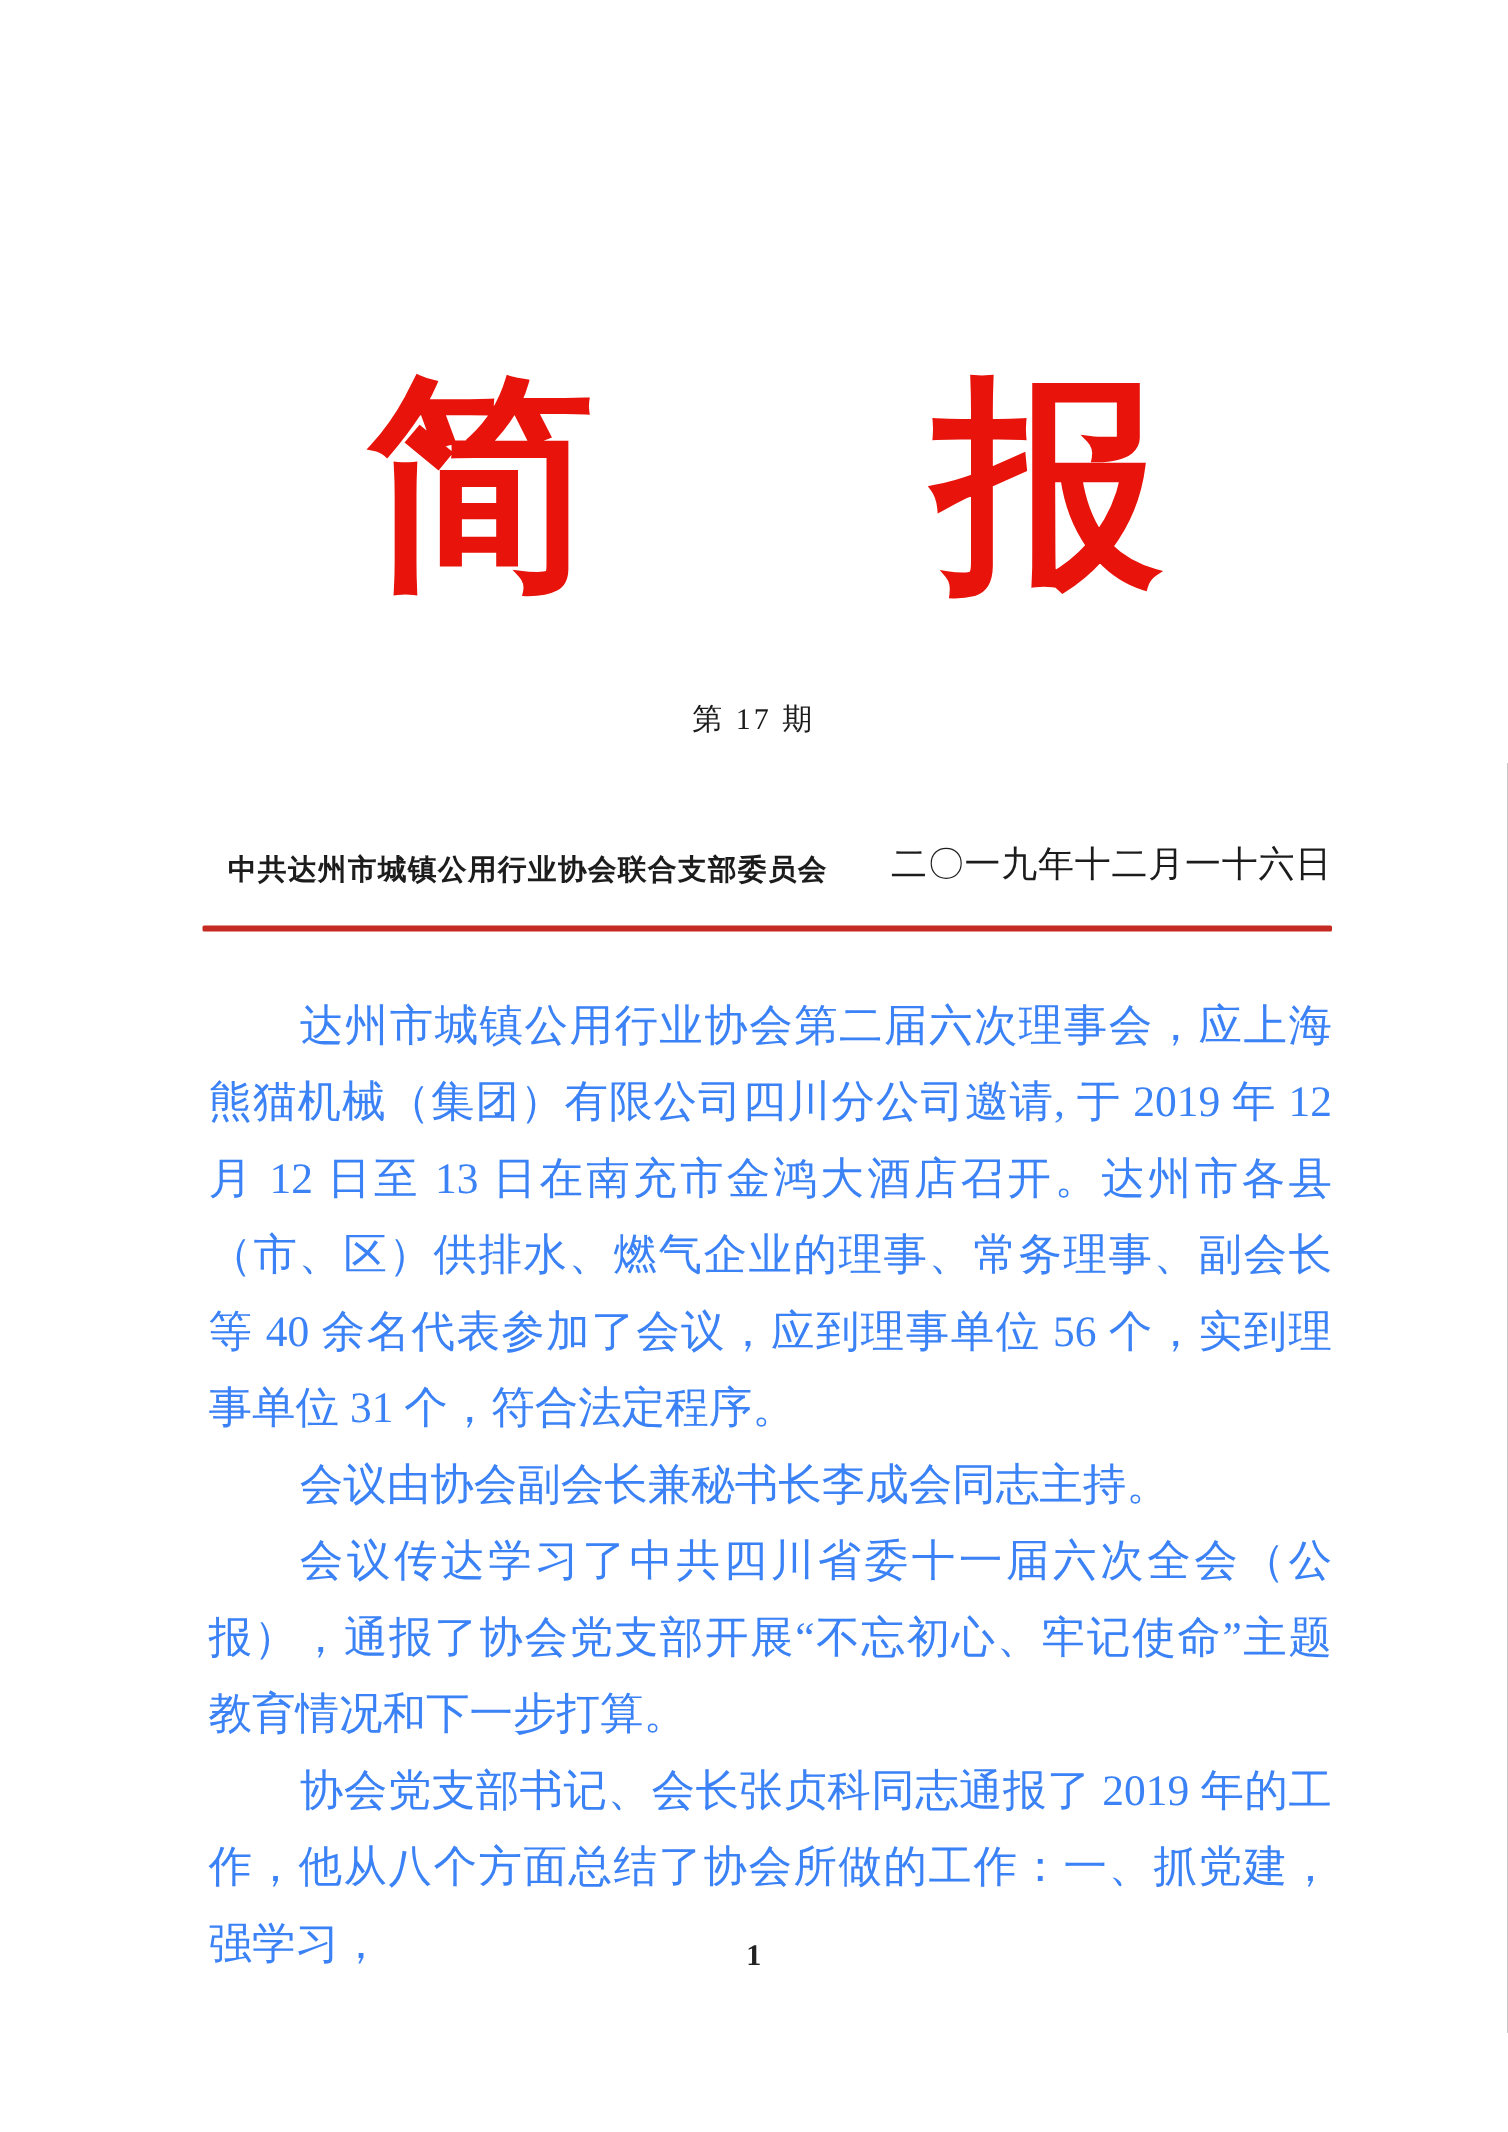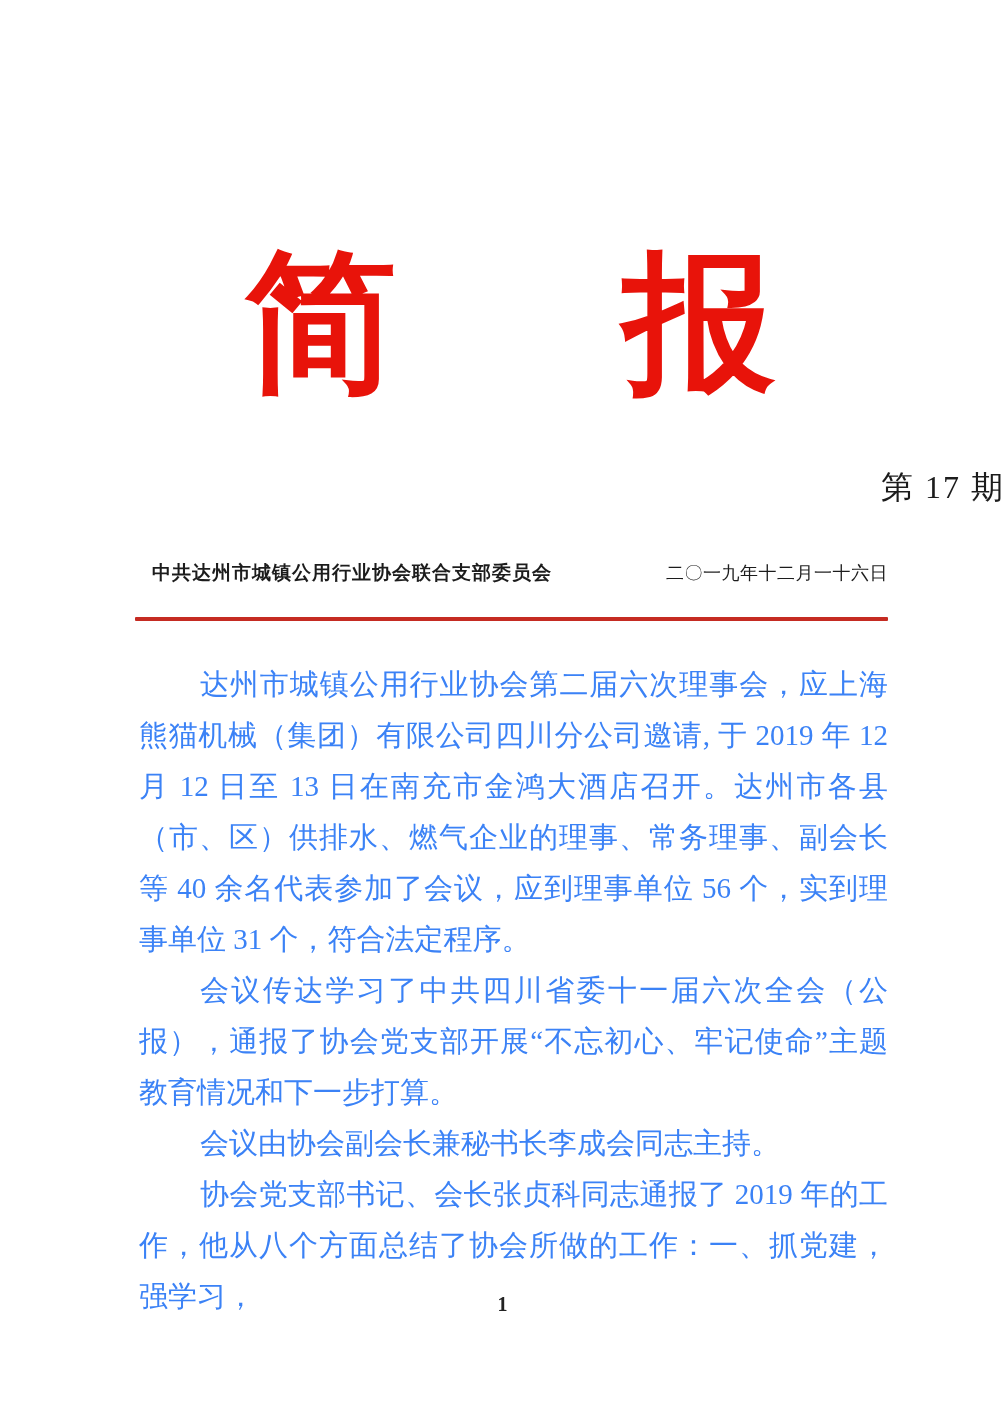--- a/index.html
+++ b/index.html
@@ -31,22 +31,22 @@
     font-family: "Liberation Serif", "DejaVu Serif", serif;
     letter-spacing: 0;
   }
 
   
   .issue {
     position: absolute;
     top: 466px;
     left: 0;
     width: 100%;
-    text-align: right;
-    font-size: 32px;
+    text-align: center;
+    font-size: 20px;
     letter-spacing: 2px;
   }
 
   
   .header-row {
     position: absolute;
     top: 560px;
     left: 152px;
     width: 736px;
     display: flex;
@@ -61,21 +61,21 @@
     letter-spacing: 1px;
     white-space: nowrap;
   }
   .org-secondary {
     margin-top: 11px;
     font-size: 22px;
     letter-spacing: 13px;
     white-space: nowrap;
   }
   .header-date {
-    font-size: 18px;
+    font-size: 24px;
     letter-spacing: 0.5px;
     padding-bottom: 1px;
     white-space: nowrap;
   }
 
   
   .red-rule {
     position: absolute;
     top: 617px;
     left: 135px;
@@ -128,20 +128,20 @@
     <div class="org-lines">
       <div class="org-primary">中共达州市城镇公用行业协会联合支部委员会</div>
     </div>
     <div class="header-date">二〇一九年十二月一十六日</div>
   </div>
 
   <div class="red-rule" style="background: rgb(197, 43, 34);"></div>
 
   <div class="body-text">
     <p>达州市城镇公用行业协会第二届六次理事会，应上海熊猫机械（集团）有限公司四川分公司邀请, 于 2019 年 12 月 12 日至 13 日在南充市金鸿大酒店召开。达州市各县（市、区）供排水、燃气企业的理事、常务理事、副会长等 40 余名代表参加了会议，应到理事单位 56 个，实到理事单位 31 个，符合法定程序。</p>
+    <p>会议由协会副会长兼秘书长李成会同志主持。</p>
     <p>会议传达学习了中共四川省委十一届六次全会（公报），通报了协会党支部开展“不忘初心、牢记使命”主题教育情况和下一步打算。</p>
-    <p>会议由协会副会长兼秘书长李成会同志主持。</p>
     <p>协会党支部书记、会长张贞科同志通报了 2019 年的工作，他从八个方面总结了协会所做的工作：一、抓党建，强学习，</p>
   </div>
 
   <div class="page-number">1</div>
 
 </div>
 
 </body></html>

